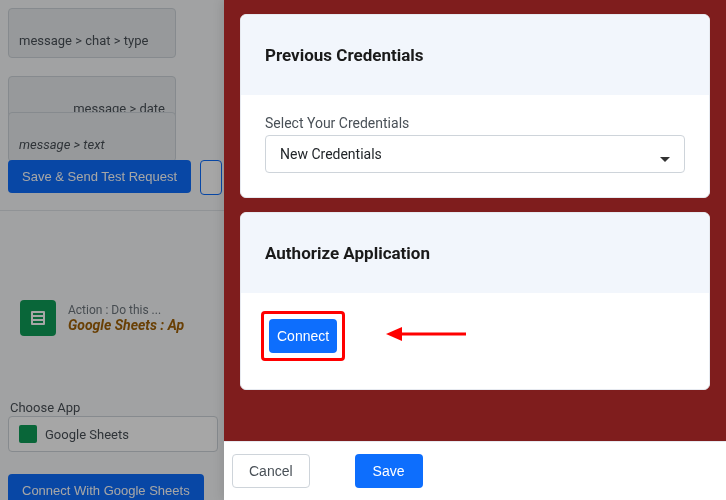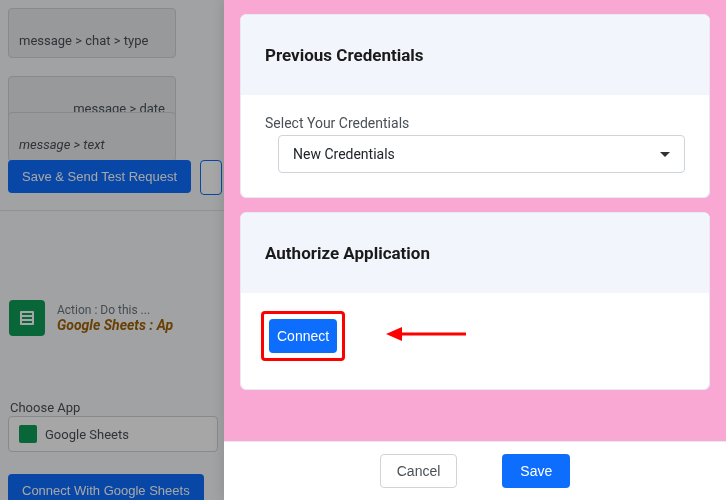--- a/index.html
+++ b/index.html
@@ -67,21 +67,21 @@
     .bg-divider {
       position: absolute;
       left: 0;
       top: 210px;
       width: 726px;
       height: 1px;
       background: #dee2e6;
     }
     .bg-action-row {
       position: absolute;
-      left: 9px;
+      left: 20px;
       top: 300px;
       display: flex;
       align-items: center;
       gap: 12px;
       width: 210px;
     }
     .bg-app-icon {
       width: 36px;
       height: 36px;
       background: #0f9d58;
@@ -141,21 +141,21 @@
       font-size: 13px;
     }
 
     
     .panel {
       position: absolute;
       right: 0;
       top: 0;
       width: 502px;
       height: 500px;
-      background: #f9a8d4;
+      background: #7f1d1d;
       z-index: 10;
       box-shadow: -2px 0 10px rgba(0,0,0,0.1);
     }
     .card {
       background: #fff;
       border: 1px solid #e7eaf0;
       border-radius: 6px;
       margin: 14px 16px;
     }
     .card-header {
@@ -175,23 +175,22 @@
       margin-bottom: 4px;
     }
     .select-box {
       border: 1px solid #ced4da;
       border-radius: 4px;
       padding: 10px 14px;
       font-size: 14px;
       color: #212529;
       display: flex;
       justify-content: space-between;
-      align-items: center;
+      align-items: flex-end;
       cursor: pointer;
-      margin-left: 13px;
     }
     .caret-down {
       width: 0;
       height: 0;
       border-left: 5px solid transparent;
       border-right: 5px solid transparent;
       border-top: 5px solid #333;
     }
     .connect-container {
       padding: 18px 20px 28px;
@@ -217,24 +216,23 @@
       left: 145px;
       top: 30px;
     }
     .footer-bar {
       position: absolute;
       left: 0;
       bottom: 0;
       width: 100%;
       border-top: 1px solid #e7eaf0;
       background: #fff;
-      padding: 12px 28px;
+      padding: 12px 8px;
       display: flex;
       gap: 10px;
-      justify-content: center;
     }
     .btn-cancel {
       background: #fff;
       border: 1px solid #ced4da;
       color: #495057;
       border-radius: 4px;
       padding: 8px 16px;
       font-size: 14px;
       cursor: pointer;
     }

